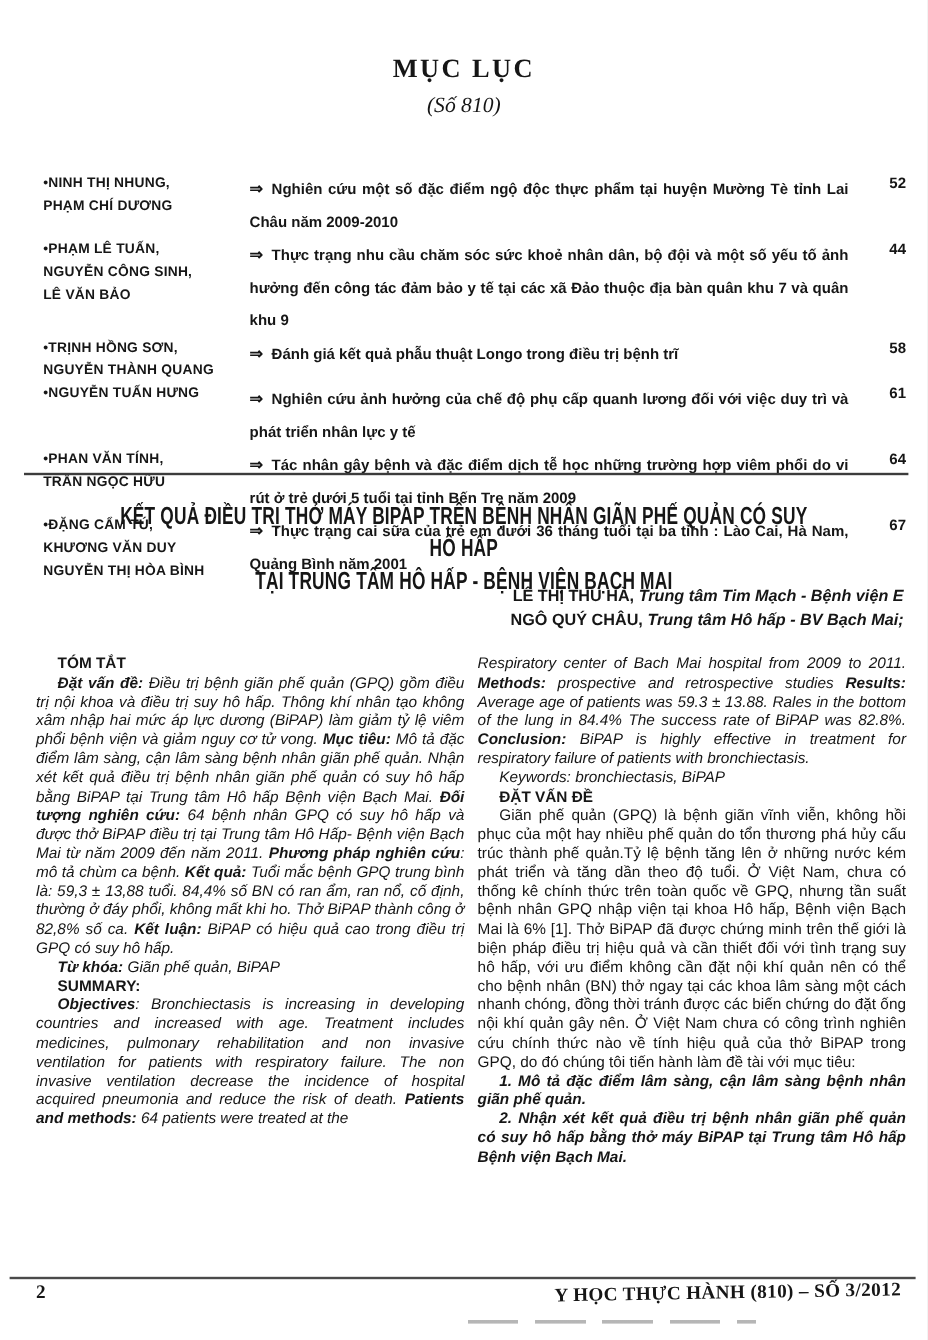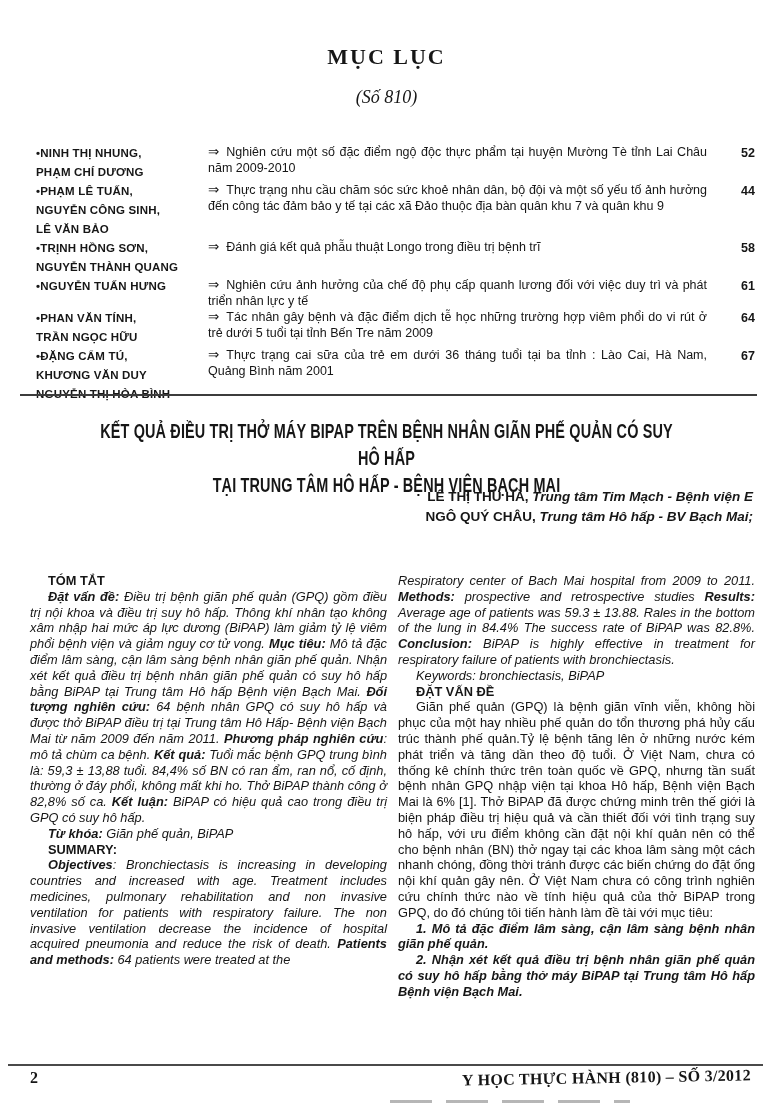--- a/index.html
+++ b/index.html
@@ -4,42 +4,42 @@
 <style>
   html,body{margin:0;padding:0;background:#e8e8e8;}
   .page{
     position:relative;width:773px;height:1117px;background:#ffffff;
     margin:0 auto;overflow:hidden;color:#161616;
     font-family:"Liberation Sans",sans-serif;
   }
   
   .toc-header{position:absolute;top:44px;left:0;right:0;text-align:center;}
   .toc-title{font-family:"Liberation Serif",serif;font-weight:700;font-size:22px;letter-spacing:2px;}
-  .toc-subtitle{font-family:"Liberation Serif",serif;font-style:italic;font-size:18px;margin-top:17px;}
+  .toc-subtitle{font-family:"Liberation Serif",serif;font-style:italic;font-size:18px;margin-top:7px;}
   
   .toc{position:absolute;top:116px;left:36px;right:18px;
        display:grid;grid-template-columns:172px 1fr 36px;margin-top:28px;}
   .toc-authors{font-weight:700;font-size:11.5px;line-height:19px;white-space:pre-line;letter-spacing:.2px;}
-  .toc-text{font-size:12.5px;line-height:16px;text-align:justify;padding-right:12px;}
+  .toc-text{font-size:12.5px;line-height:27px;text-align:justify;padding-right:12px;font-weight:bold;}
   .toc-text .arrow{font-size:13.5px;margin-right:7px;}
   .toc-page{font-weight:700;font-size:12.5px;line-height:19px;text-align:right;}
   
   .rule-top{position:absolute;top:394px;left:20px;right:16px;border-top:2px solid #3c3c3c;}
   .rule-bottom{position:absolute;top:1064px;left:8px;right:10px;border-top:2.5px solid #4a4a4a;}
   
   .article-title{position:absolute;top:420px;left:0;right:0;text-align:center;
     font-weight:700;font-size:19px;line-height:25px;transform:scaleX(.76) scaleY(1.08);
     letter-spacing:.2px;}
   
   .article-authors{position:absolute;top:487px;right:20px;text-align:right;
     font-size:13.5px;font-weight:700;line-height:20px;}
   .article-authors .aff{font-style:italic;}
   
   .columns{position:absolute;top:545px;left:30px;right:18px;display:flex;gap:11px;}
-  .col{flex:1;font-size:12.8px;line-height:15.8px;text-align:justify;margin-top:28px;}
+  .col{flex:1;font-size:12.8px;line-height:15.8px;text-align:justify;}
   .col p{margin:0;text-indent:18px;}
   .col p.noindent{text-indent:0;}
   .h{font-weight:700;}
   .it{font-style:italic;}
   .seg-b{font-weight:700;}
   
   .footer-page{position:absolute;top:1069px;left:30px;
     font-family:"Liberation Serif",serif;font-weight:700;font-size:16px;}
   .footer-journal{position:absolute;top:1069px;right:22px;
     font-family:"Liberation Serif",serif;font-weight:700;font-size:16px;

